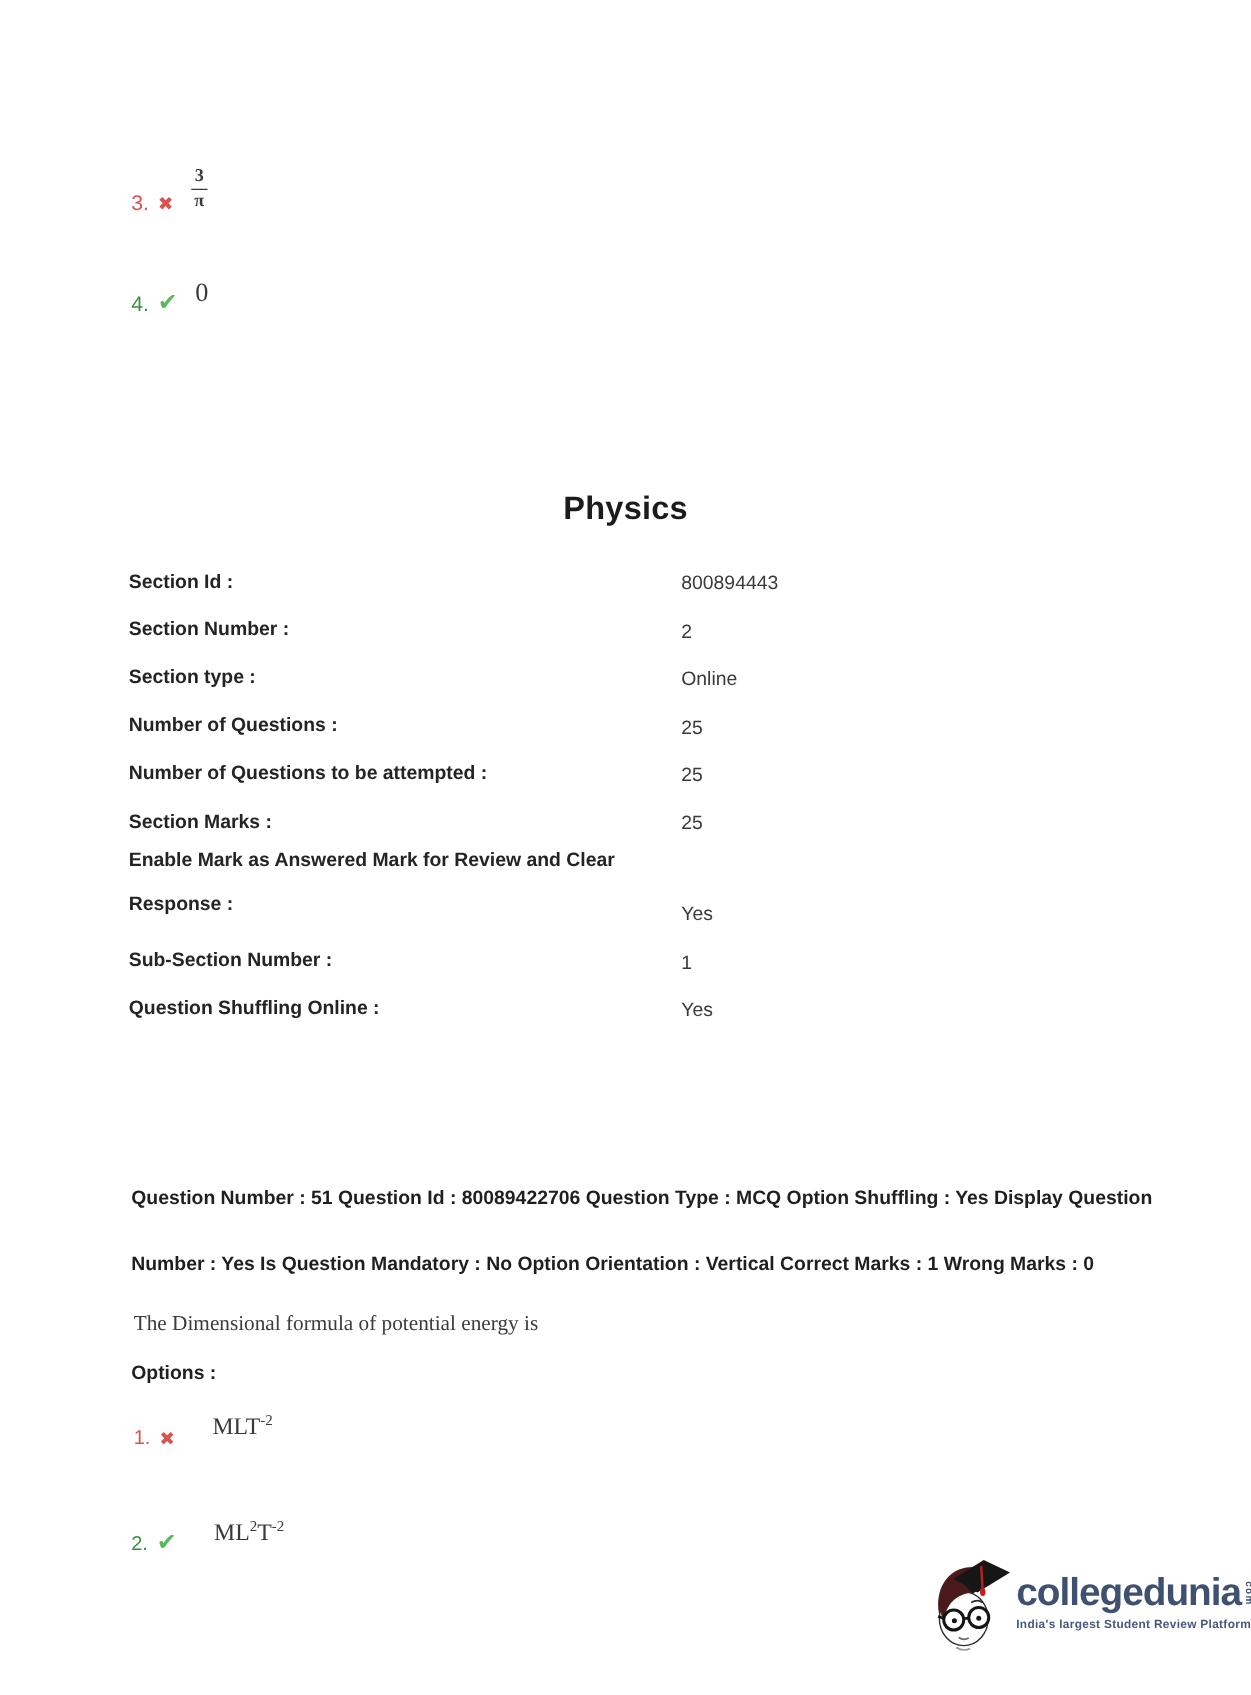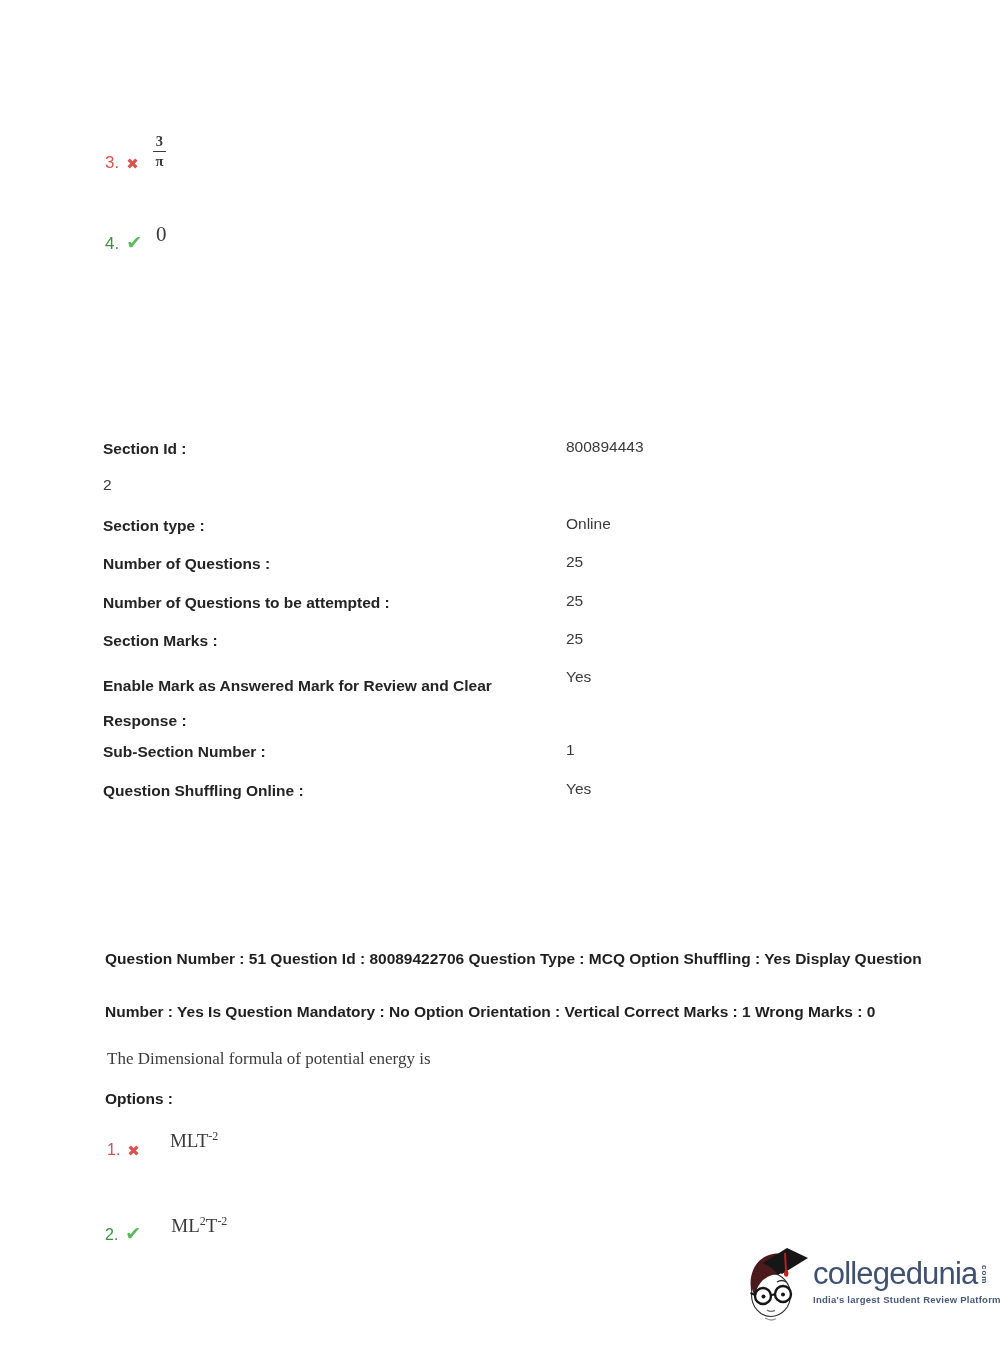--- a/index.html
+++ b/index.html
@@ -30,21 +30,21 @@
     font-family:"Liberation Serif",serif;font-size:19px;color:#3a3a3a;
     margin-left:30px;margin-bottom:10px;line-height:1;
   }
   .formula sup{font-size:12px;}
   
   .section-title{
     position:absolute;left:0;top:391px;width:100%;text-align:center;
     font-size:26px;font-weight:bold;color:#1c1c1c;letter-spacing:0.2px;
   }
   .table{position:absolute;left:103px;top:438px;width:818px;}
-  .trow{display:flex;align-items:flex-start;min-height:38.4px;gap:21px;}
+  .trow{display:flex;align-items:flex-end;min-height:38.4px;}
   .trow.tall{min-height:73px;}
   .tlabel{
     width:442px;min-width:442px;box-sizing:border-box;padding-right:20px;
     font-weight:bold;font-size:15.5px;color:#242424;line-height:1.4;
   }
   .trow.tall .tlabel{line-height:35px;}
   .tvalue{font-size:15.5px;color:#3a3a3a;}
   
   .q-meta{
     position:absolute;left:105px;top:932px;width:818px;
@@ -60,21 +60,21 @@
   }
   #opt1{left:107px;top:1130px;}
   #opt1 .opt-num{font-size:16px;}
   #opt2{left:105px;top:1215px;}
   #opt2 .opt-num{font-size:16px;}
   
   .logo{position:absolute;left:742px;top:1244px;display:flex;align-items:flex-start;}
   .logo-text{margin-left:3px;margin-top:14px;}
   .brand-row{display:flex;align-items:flex-start;}
   .brand{
-    font-size:31px;font-weight:normal;color:#3e5170;letter-spacing:-0.8px;line-height:1;
+    font-size:31px;font-weight:bold;color:#3e5170;letter-spacing:-0.8px;line-height:1;
   }
   .tld{
     writing-mode:vertical-rl;font-size:8px;font-weight:bold;color:#3e5170;
     margin-left:2px;margin-top:7px;letter-spacing:1px;line-height:1;
   }
   .tagline{
     font-size:9.5px;font-weight:bold;color:#47587a;margin-top:5px;letter-spacing:0.25px;
   }
 </style>
 </head>
@@ -90,27 +90,29 @@
       <span class="fden">π</span>
     </span>
   </div>
 
   <div class="option-row" id="prev-opt4" style="left:105px;top:224px;">
     <span class="opt-num correct">4.</span>
     <span class="mark correct">✔</span>
     <span class="plain-val">0</span>
   </div>
 
+  <div class="section-title">Physics</div>
 
   <div class="table">
     <div class="trow">
       <div class="tlabel">Section Id :</div>
       <div class="tvalue">800894443</div>
     </div>
     <div class="trow">
+      <div class="tlabel">Section Number :</div>
       <div class="tvalue">2</div>
     </div>
     <div class="trow">
       <div class="tlabel">Section type :</div>
       <div class="tvalue">Online</div>
     </div>
     <div class="trow">
       <div class="tlabel">Number of Questions :</div>
       <div class="tvalue">25</div>
     </div>

